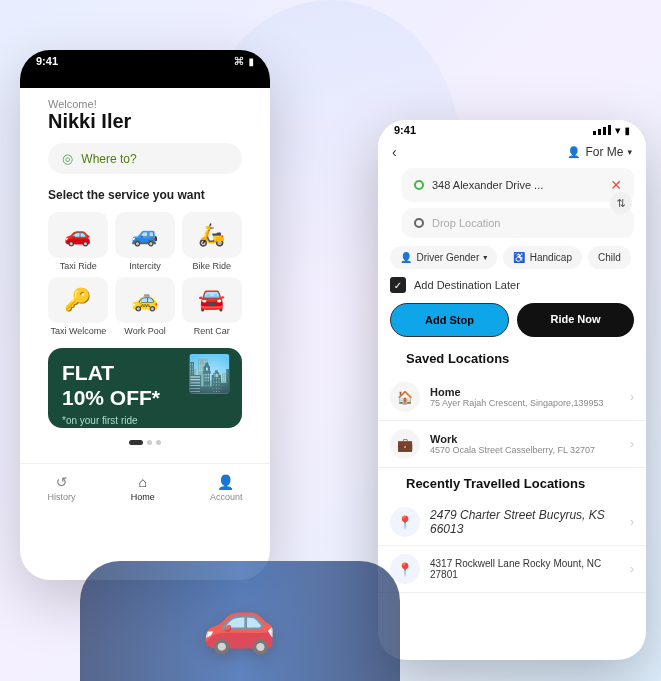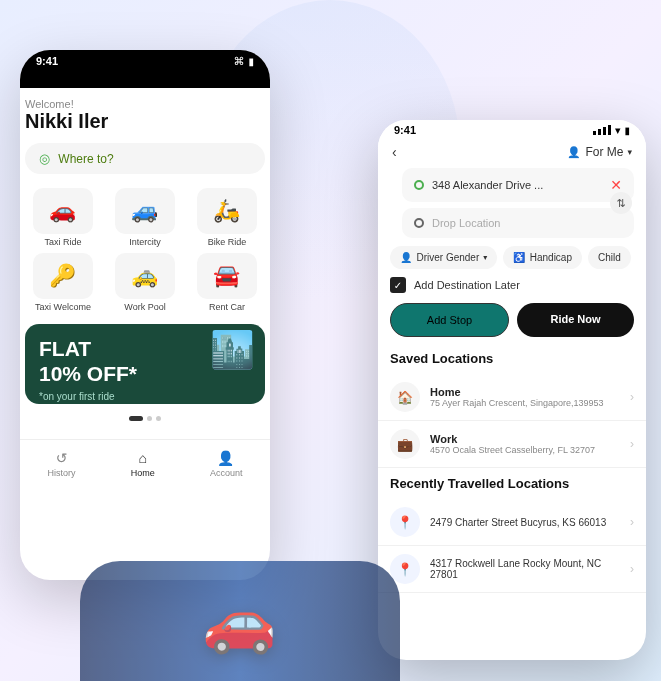--- a/index.html
+++ b/index.html
@@ -51,21 +51,21 @@
       width: 250px;
       height: 530px;
       background: #fff;
       border-radius: 30px;
       box-shadow: 0 20px 60px rgba(0,0,0,0.2);
       overflow: hidden;
       padding: 0;
     }
 
     .phone-content {
-      padding: 10px 5px;
+      padding: 10px 28px;
     }
 
     .welcome-text {
       font-size: 11px;
       color: #888;
     }
 
     .user-name {
       font-size: 20px;
       font-weight: 700;
@@ -312,39 +312,39 @@
       gap: 8px;
       padding: 0 12px;
       margin-bottom: 14px;
     }
 
     .btn-outline {
       flex: 1;
       padding: 10px;
       border: 1.5px solid #333;
       border-radius: 22px;
-      background: #0f766e;
-      font-size: 11px;
-      font-weight: 400;
+      background: #0ea5e9;
+      font-size: 11px;
+      font-weight: 700;
       text-align: center;
     }
 
     .btn-solid {
       flex: 1;
       padding: 10px;
       background: #111;
       border-radius: 22px;
       color: #fff;
       font-size: 11px;
       font-weight: 600;
       text-align: center;
     }
 
     .saved-title {
-      padding: 0 12px;
+      padding: 0 28px;
       font-size: 13px;
       font-weight: 700;
       color: #111;
       margin-bottom: 8px;
     }
 
     .saved-item {
       display: flex;
       align-items: center;
       padding: 8px 12px;
@@ -478,20 +478,21 @@
 
   <div class="phone-content">
     <p class="welcome-text">Welcome!</p>
     <p class="user-name">Nikki Iler</p>
 
     <div class="search-bar">
       <span style="color:#4CAF50;font-size:13px;">◎</span>
       <span>Where to?</span>
     </div>
 
+    <p class="section-title">Select the service you want</p>
 
     <div class="services-grid">
       <div class="service-item">
         <div class="service-icon">🚗</div>
         <span class="service-label">Taxi Ride</span>
       </div>
       <div class="service-item">
         <div class="service-icon">🚙</div>
         <span class="service-label">Intercity</span>
       </div>
@@ -624,21 +625,21 @@
       <div class="saved-addr">4570 Ocala Street Casselberry, FL 32707</div>
     </div>
     <span class="saved-arrow">›</span>
   </div>
 
   <div class="saved-title" style="margin-top:8px;">Recently Travelled Locations</div>
 
   <div class="saved-item">
     <div class="saved-icon" style="background:#f0f4ff;">📍</div>
     <div class="saved-info">
-      <div class="saved-addr" style="font-size:10px;color:#333;">2479 Charter Street Bucyrus, KS 66013</div>
+      <div class="saved-addr" style="font-size:12px;color:#333;font-style:italic;">2479 Charter Street Bucyrus, KS 66013</div>
     </div>
     <span class="saved-arrow">›</span>
   </div>
 
   <div class="saved-item">
     <div class="saved-icon" style="background:#f0f4ff;">📍</div>
     <div class="saved-info">
       <div class="saved-addr" style="font-size:10px;color:#333;">4317 Rockwell Lane Rocky Mount, NC 27801</div>
     </div>
     <span class="saved-arrow">›</span>

